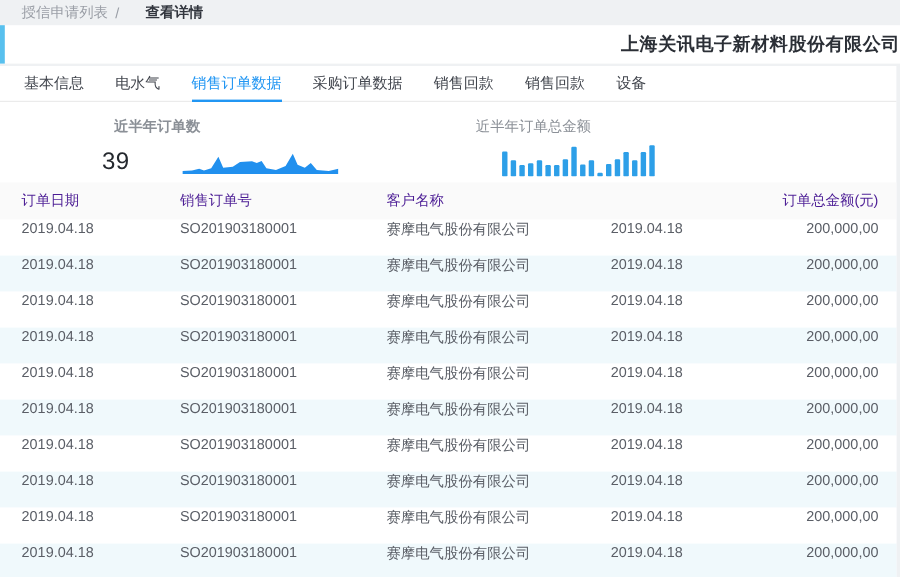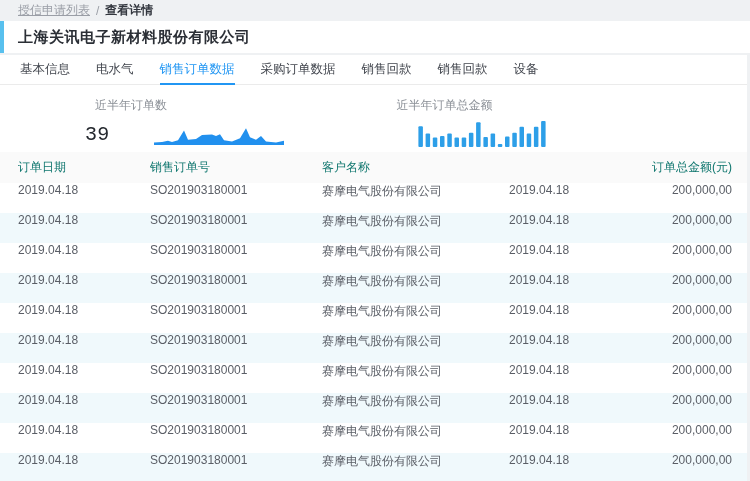--- a/index.html
+++ b/index.html
@@ -12,29 +12,29 @@
   }
 
   
   .breadcrumb-bar {
     height: 21px;
     display: flex; align-items: center;
     padding-left: 18px;
     font-size: 12px;
     background: #eff1f3;
   }
-  .bc-parent { color: #9a9ea6; cursor: pointer; text-decoration: underline; }
+  .bc-parent { color: #9a9ea6; cursor: pointer; }
   .bc-sep { color: #9a9ea6; margin: 0 6px; }
-  .bc-current { color: #32363e; font-weight: 700; }
+  .bc-current { color: #32363e; font-weight: 700; margin-left: 16px; }
 
   
   .title-bar {
     height: 32px;
     background: #ffffff;
-    display: flex; align-items: center;
+    display: flex; align-items: center; justify-content: space-between;
   }
   .title-accent {
     width: 4px; height: 100%;
     background: #58c0ee;
     flex: 0 0 auto;
   }
   .page-title {
     font-size: 15px; font-weight: 700; color: #2b2f36;
     margin-left: 14px;
     letter-spacing: 0.5px;
@@ -76,36 +76,36 @@
     display: flex;
     padding-top: 12px;
   }
   .stat { flex: 1 1 50%; }
   .stat-orders { padding-left: 85px; }
   .stat-amount { padding-left: 23px; }
   .stat-label {
     font-size: 12px; color: #8b9097;
     margin-bottom: 5px;
   }
-  .stat-orders .stat-label { padding-left: 10px; }
+  .stat-orders .stat-label { padding-left: 10px; font-weight: bold; }
   .stat-row { display: flex; align-items: flex-end; }
   .stat-value {
     font-size: 20px; color: #24282e; font-weight: 500;
-    line-height: 1; letter-spacing: 0.3px; font-family: Liberation Mono, monospace;
+    line-height: 1; letter-spacing: 0.3px;
   }
   .sparkline { flex: 0 0 auto; display: block; }
   .chart-area { margin-left: 44px; }
   .chart-bars { margin-left: 20px; }
 
   
   .thead {
     height: 31px;
     background: #fafafa;
     display: flex; align-items: center;
-    font-size: 12px; color: #0f766e;
+    font-size: 12px; color: #4c1d95;
   }
   .trow {
     height: 30px;
     display: flex; 
     font-size: 12px; color: #5a5e66;
     background: #ffffff;
   }
   .trow.stripe { background: #f0f9fc; }
   .cell { overflow: hidden; white-space: nowrap; }
   .col-0 { width: 150px; padding-left: 18px; }

